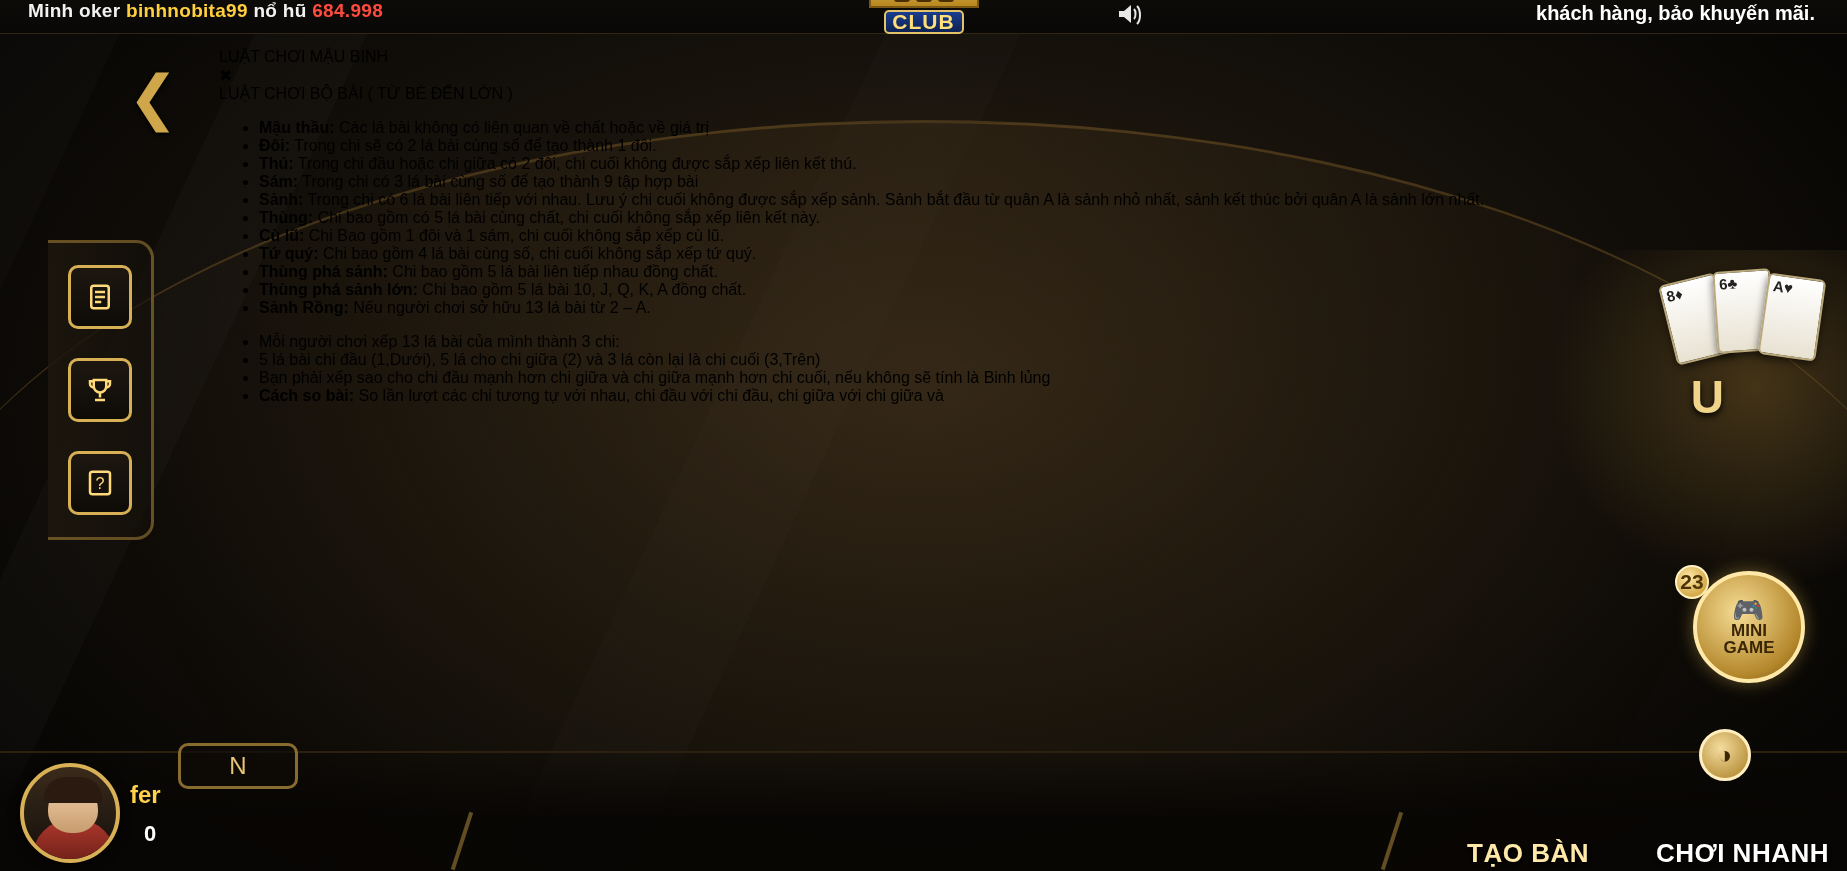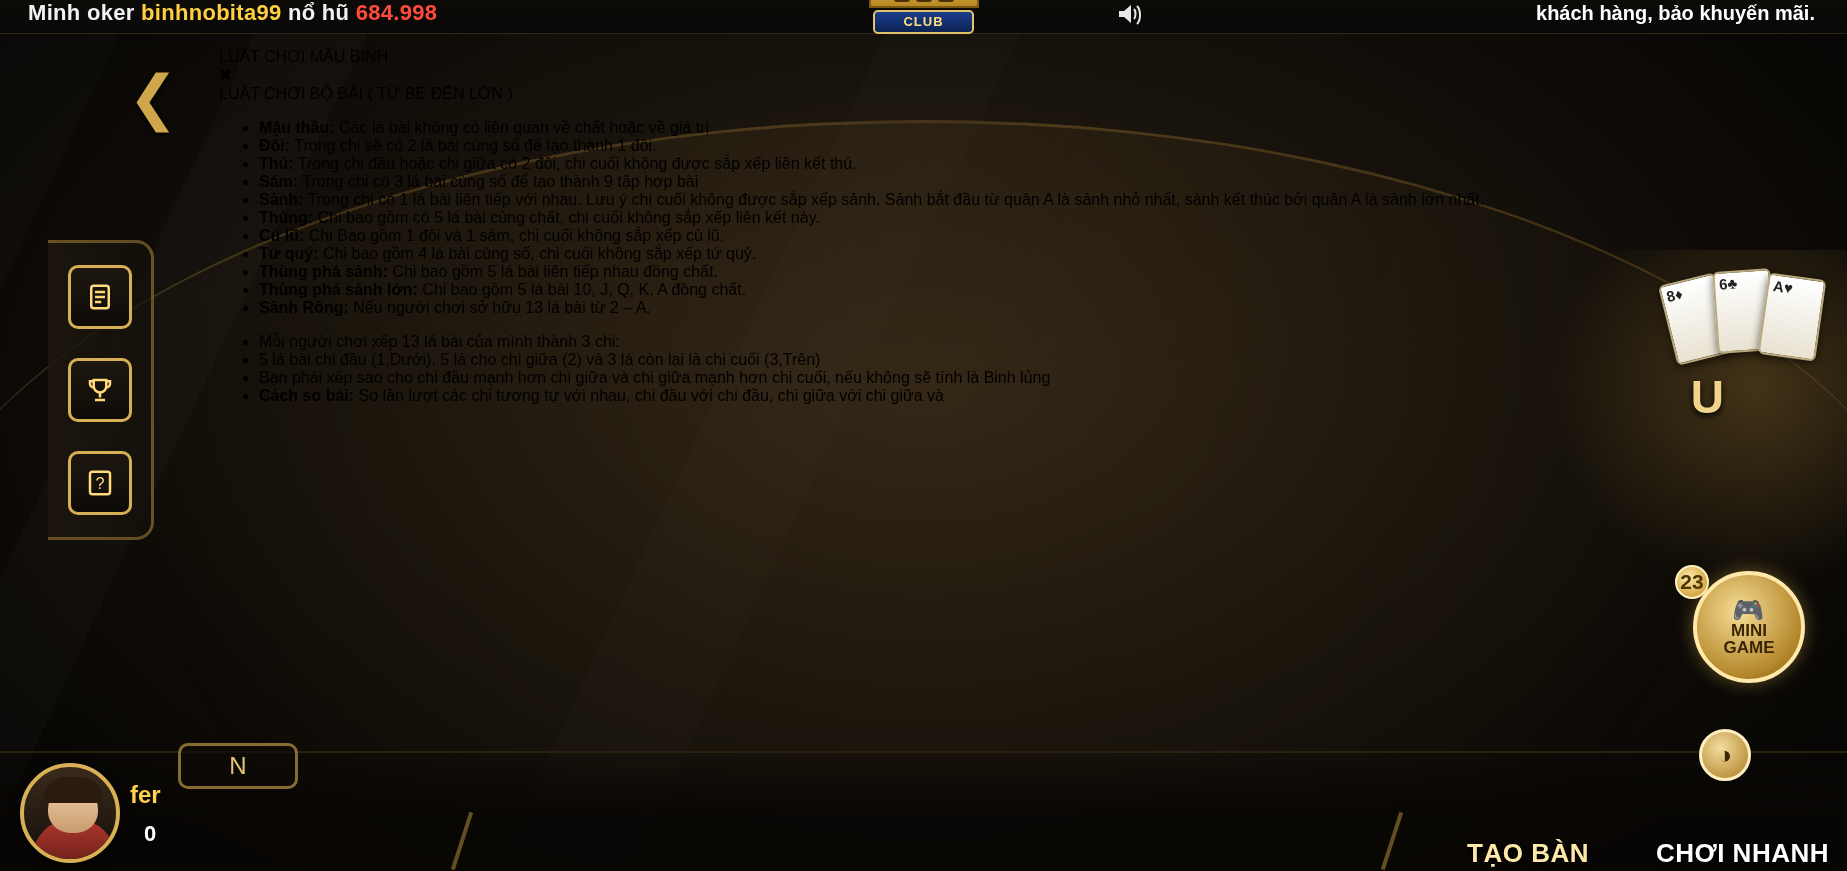--- a/index.html
+++ b/index.html
@@ -41,21 +41,21 @@
   }
 
   
   .top-strip {
     position: absolute; top: 0; left: 0; right: 0; height: 34px;
     background: linear-gradient(#0d0b08, #0a0807);
     border-bottom: 1px solid rgba(160,120,50,0.25);
   }
   .top-left-text {
     position: absolute; top: 0px; left: 28px;
-    font-size: 22px; font-weight: bold; white-space: nowrap;
+    font-size: 19px; font-weight: bold; white-space: nowrap;
     letter-spacing: .3px;
   }
   .top-left-text .w { color: #f2f2f2; }
   .top-left-text .y { color: #ffcf3d; }
   .top-left-text .r { color: #ff4b3e; }
   .top-right-text {
     position: absolute; top: 2px; right: 32px;
     font-size: 20px; font-weight: bold; color: #fff;
     white-space: nowrap;
   }
@@ -75,25 +75,25 @@
     border: 2px solid #7a5712;
     border-radius: 4px 4px 0 0;
     display: flex; align-items: flex-end; justify-content: center;
     gap: 6px; padding-bottom: 4px;
   }
   .club-crown i {
     display: block; width: 16px; height: 22px;
     background: #4a2f06; border-radius: 3px;
   }
   .club-pill {
-    margin: 2px auto 0; width: 101px; height: 24px;
+    margin: 2px auto 0; width: 80px; height: 24px;
     background: linear-gradient(#1a3d8f, #0d2252);
     border: 2px solid #e2c濃; border: 2px solid #e2c36a;
     border-radius: 5px;
-    color: #ffdf7a; font-size: 13px; font-weight: bold;
+    color: #ffdf7a; font-size: 21px; font-weight: bold;
     letter-spacing: 1px; line-height: 20px;
   }
 
   
   .nav-arrow {
     position: absolute; left: 128px; top: 70px;
     width: 54px; height: 66px;
     color: #cfa64a; font-size: 60px; line-height: 56px;
     text-shadow: 0 2px 4px #000;
     cursor: pointer;
@@ -447,21 +447,21 @@
 
       <div class="content-frame">
 
         <div class="section-tag">LUẬT CHƠI BỘ BÀI ( TỪ BÉ ĐẾN LỚN )</div>
 
         <ul class="rules">
           <li><b>Mậu thầu:</b><span> Các lá bài không có liên quan về chất hoặc về giá trị</span></li>
           <li><b>Đôi:</b><span> Trong chi sẽ có 2 lá bài cùng số để tạo thành 1 đôi.</span></li>
           <li><b>Thú:</b><span> Trong chi đầu hoặc chi giữa có 2 đôi, chi cuối không được sắp xếp liên kết thú.</span></li>
           <li><b>Sám:</b><span> Trong chi có 3 lá bài cùng số để tạo thành 9 tập hợp bài</span></li>
-          <li><b>Sảnh:</b><span> Trong chi có 1 lá bài liên tiếp với nhau. Lưu ý chi cuối không được sắp xếp sảnh. Sảnh bắt đầu từ quân A là sảnh nhỏ nhất, sảnh kết thúc bởi quân A là sảnh lớn nhất.</span></li>
+          <li><b>Sảnh:</b><span> Trong chi có 6 lá bài liên tiếp với nhau. Lưu ý chi cuối không được sắp xếp sảnh. Sảnh bắt đầu từ quân A là sảnh nhỏ nhất, sảnh kết thúc bởi quân A là sảnh lớn nhất.</span></li>
           <li><b>Thùng:</b><span> Chi bao gồm có 5 lá bài cùng chất, chi cuối không sắp xếp liên kết này.</span></li>
           <li><b>Cù lũ:</b><span> Chi Bao gồm 1 đôi và 1 sám, chi cuối không sắp xếp cù lũ.</span></li>
           <li><b>Tứ quý:</b><span> Chi bao gồm 4 lá bài cùng số, chi cuối không sắp xếp tứ quý.</span></li>
           <li><b>Thùng phá sảnh:</b><span> Chi bao gồm 5 lá bài liên tiếp nhau đồng chất.</span></li>
           <li><b>Thùng phá sảnh lớn:</b><span> Chi bao gồm 5 lá bài 10, J, Q, K, A đồng chất.</span></li>
           <li><b>Sảnh Rồng:</b><span> Nếu người chơi sở hữu 13 lá bài từ 2 – A.</span></li>
         </ul>
 
 
         <ul class="rules">

